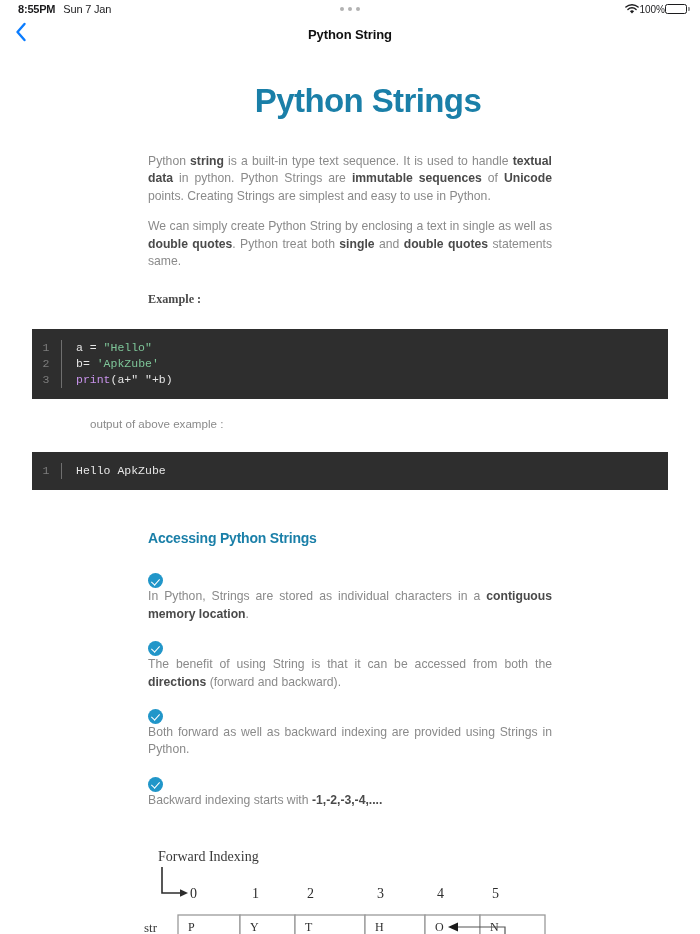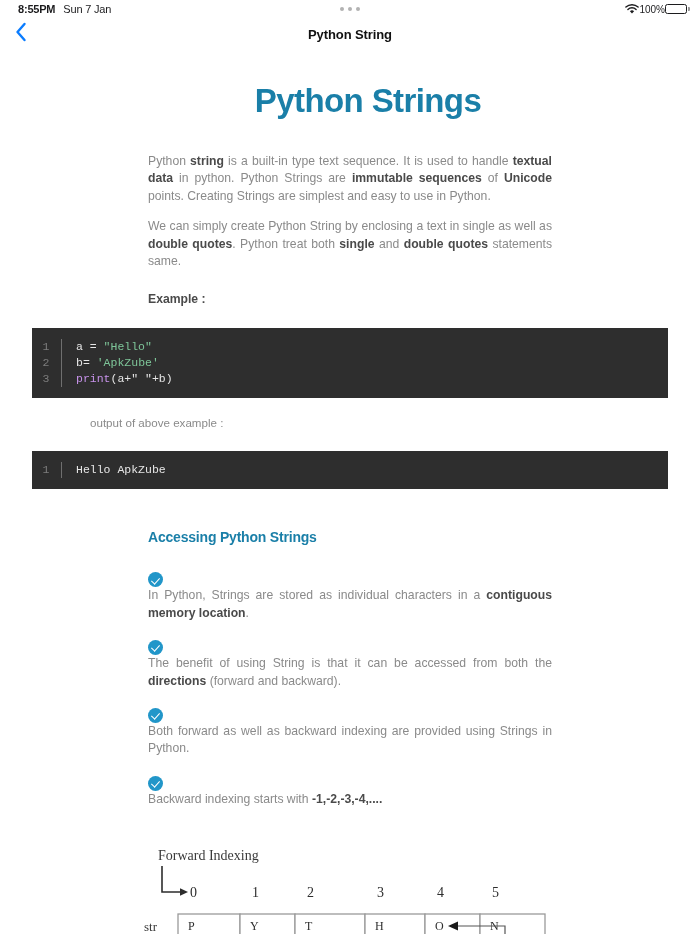--- a/index.html
+++ b/index.html
@@ -98,20 +98,21 @@
     text-align: justify;
     margin-bottom: 13px;
   }
   p.para b, .para strong { color: #4a4a4a; font-weight: 700; }
   .example-label {
     font-size: 12.2px;
     font-weight: 700;
     color: #4a4a4a;
     margin-top: 22px;
     margin-bottom: 0;
+    font-family: Liberation Serif, serif;
   }
 
   
   .code-block {
     background: #2e2e2e;
     margin: 22px 32px 0 32px;
     padding: 11px 0 11px 0;
     display: flex;
     font-family: "Liberation Mono", "DejaVu Sans Mono", monospace;
     font-size: 11.5px;

